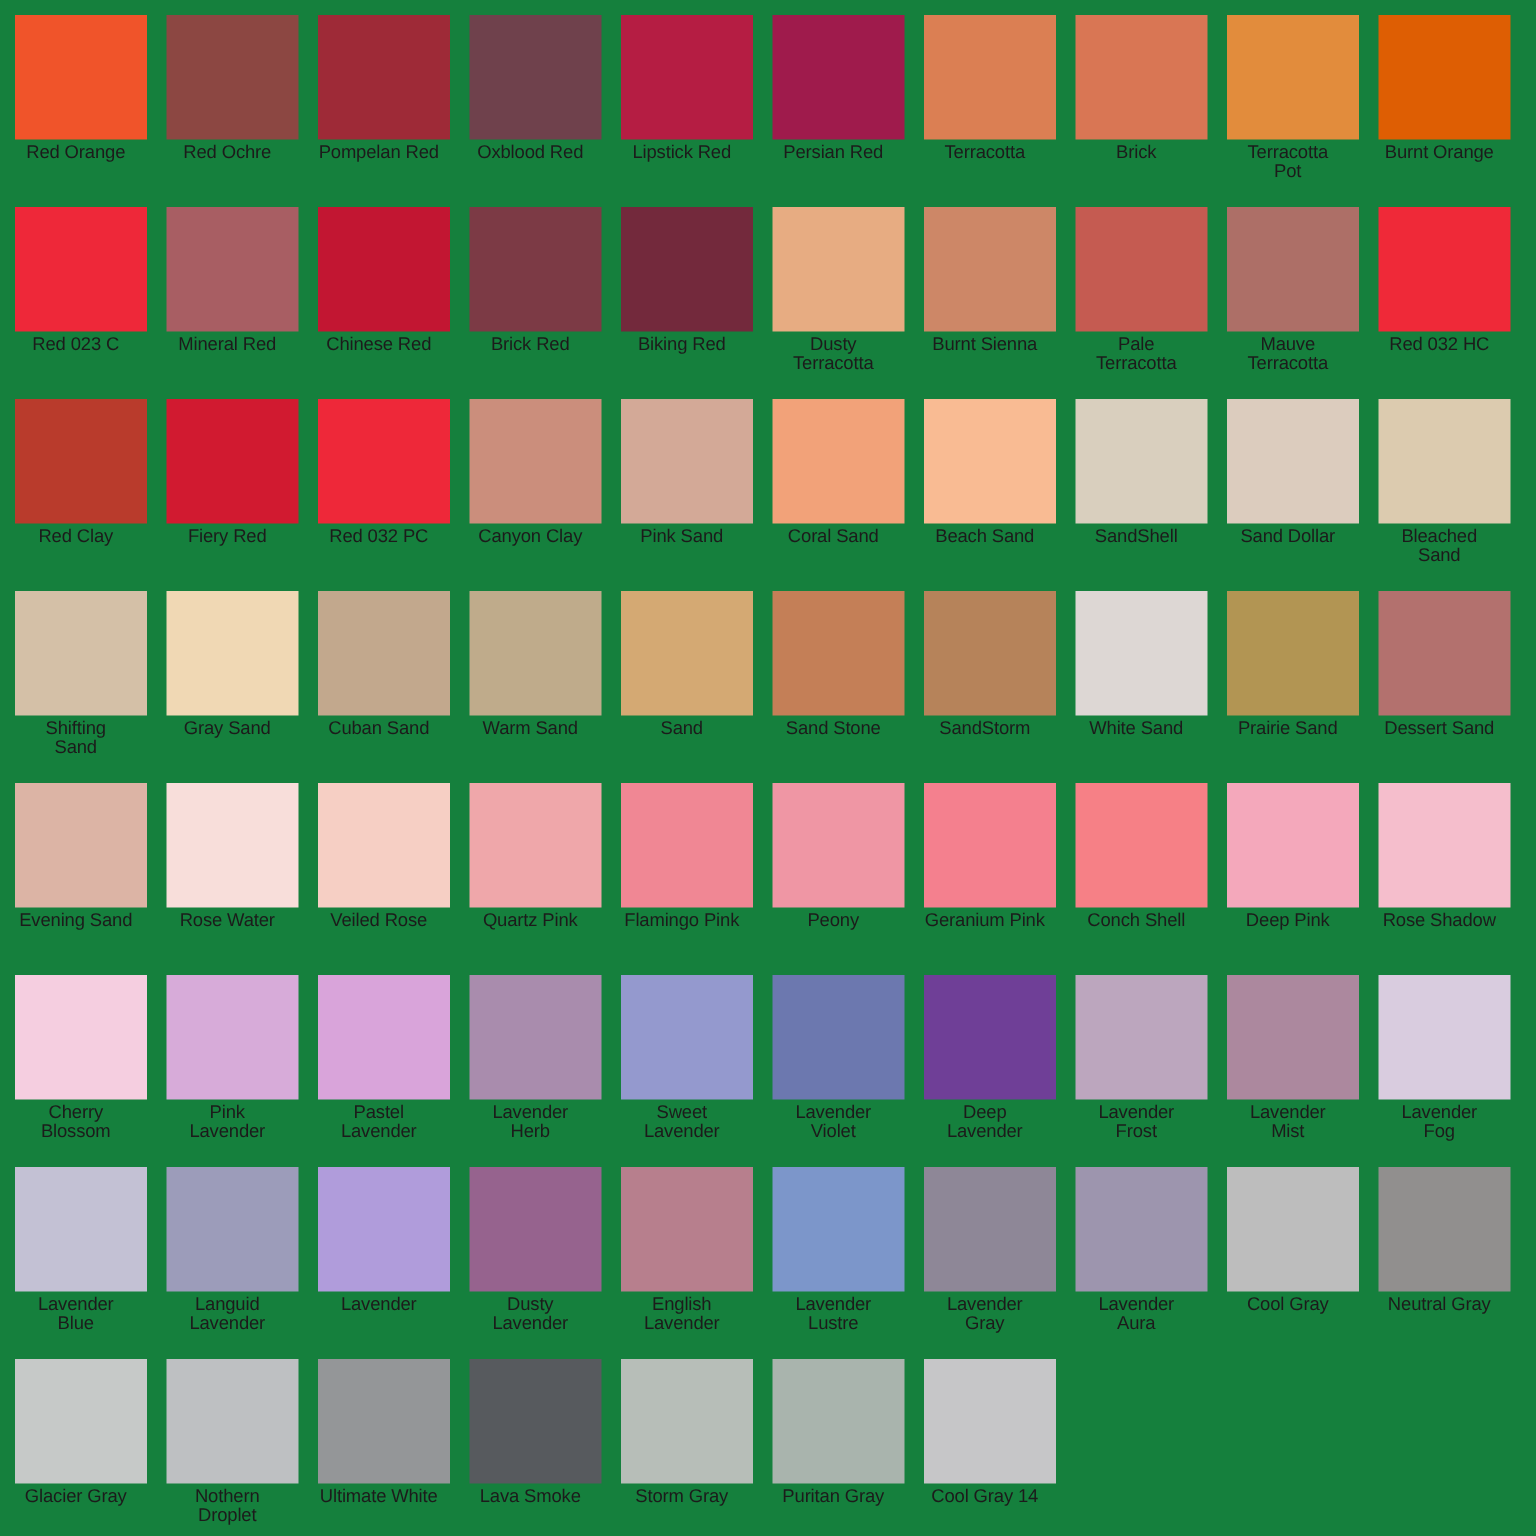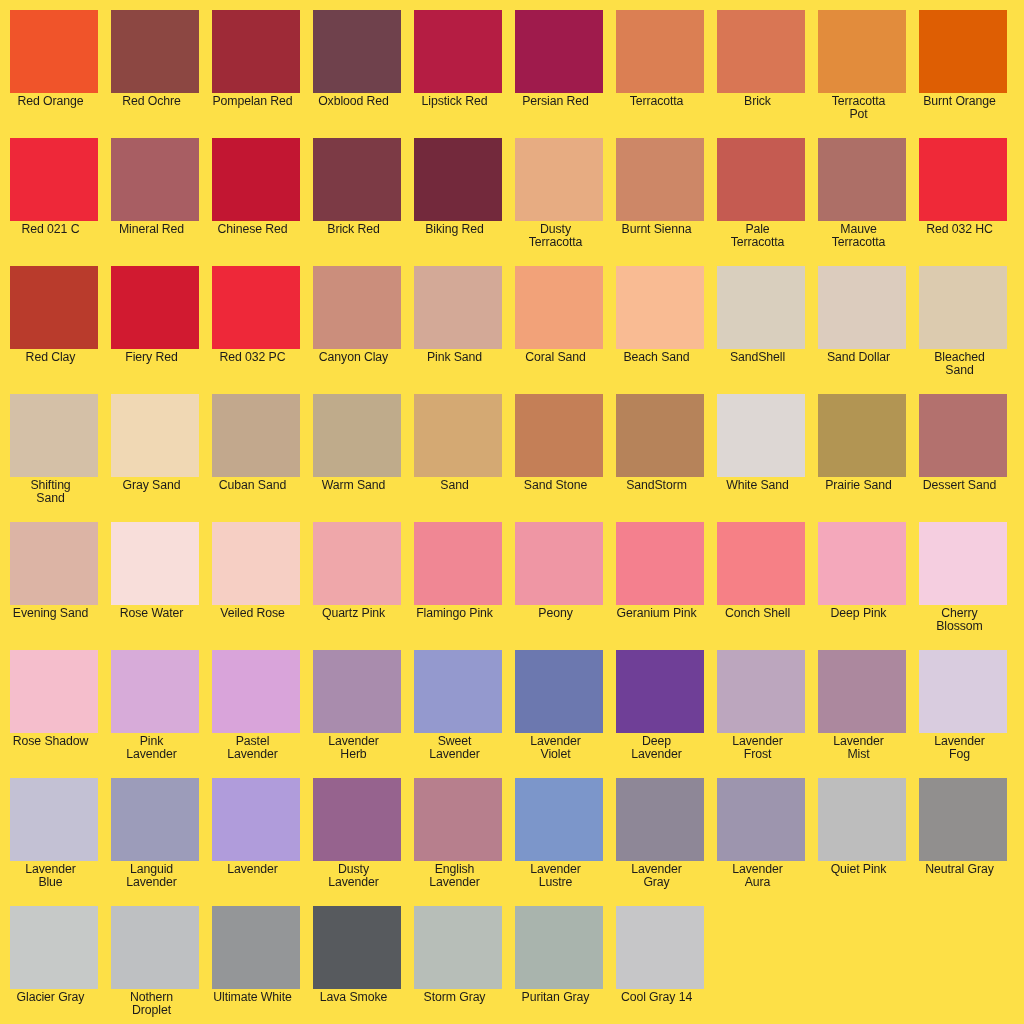--- a/index.html
+++ b/index.html
@@ -56,21 +56,21 @@
     letter-spacing: -0.1px;
     padding-top: 2px;
     word-spacing: 0px;
     white-space: pre-line;
     font-weight: 400;
   }
 </style>
 </head>
 <body style="background: rgb(255, 255, 255);">
 
-<div id="palette-sheet" style="background: #fde047;">
+<div id="palette-sheet" style="background: #15803d;">
   <div class="palette-grid">
       <div class="swatch-cell">
         <span class="swatch-chip" title="Red Orange" style="background-color: rgb(240, 84, 42);"></span>
         <span class="swatch-label">Red Orange</span>
       </div>
       <div class="swatch-cell">
         <span class="swatch-chip" title="Red Ochre" style="background-color: rgb(140, 71, 66);"></span>
         <span class="swatch-label">Red Ochre</span>
       </div>
       <div class="swatch-cell">
@@ -101,21 +101,21 @@
         <span class="swatch-chip" title="Terracotta Pot" style="background-color: rgb(226, 140, 60);"></span>
         <span class="swatch-label">Terracotta
 Pot</span>
       </div>
       <div class="swatch-cell">
         <span class="swatch-chip" title="Burnt Orange" style="background-color: rgb(222, 94, 3);"></span>
         <span class="swatch-label">Burnt Orange</span>
       </div>
       <div class="swatch-cell">
         <span class="swatch-chip" title="Red 032 C" style="background-color: rgb(238, 40, 57);"></span>
-        <span class="swatch-label">Red 021 C</span>
+        <span class="swatch-label">Red 023 C</span>
       </div>
       <div class="swatch-cell">
         <span class="swatch-chip" title="Mineral Red" style="background-color: rgb(168, 94, 99);"></span>
         <span class="swatch-label">Mineral Red</span>
       </div>
       <div class="swatch-cell">
         <span class="swatch-chip" title="Chinese Red" style="background-color: rgb(194, 22, 50);"></span>
         <span class="swatch-label">Chinese Red</span>
       </div>
       <div class="swatch-cell">
@@ -261,29 +261,29 @@
       </div>
       <div class="swatch-cell">
         <span class="swatch-chip" title="Conch Shell" style="background-color: rgb(246, 128, 134);"></span>
         <span class="swatch-label">Conch Shell</span>
       </div>
       <div class="swatch-cell">
         <span class="swatch-chip" title="Candy Pink" style="background-color: rgb(244, 168, 187);"></span>
         <span class="swatch-label">Deep Pink</span>
       </div>
       <div class="swatch-cell">
+        <span class="swatch-chip" title="Rose Shadow" style="background-color: rgb(245, 190, 204);"></span>
+        <span class="swatch-label">Rose Shadow</span>
+      </div>
+      <div class="swatch-cell">
         <span class="swatch-chip" title="Cherry Blossom" style="background-color: rgb(245, 206, 224);"></span>
         <span class="swatch-label">Cherry
 Blossom</span>
       </div>
       <div class="swatch-cell">
-        <span class="swatch-chip" title="Rose Shadow" style="background-color: rgb(245, 190, 204);"></span>
-        <span class="swatch-label">Rose Shadow</span>
-      </div>
-      <div class="swatch-cell">
         <span class="swatch-chip" title="Pink Lavender" style="background-color: rgb(215, 171, 217);"></span>
         <span class="swatch-label">Pink
 Lavender</span>
       </div>
       <div class="swatch-cell">
         <span class="swatch-chip" title="Pastel Lavender" style="background-color: rgb(217, 164, 218);"></span>
         <span class="swatch-label">Pastel
 Lavender</span>
       </div>
       <div class="swatch-cell">
@@ -355,21 +355,21 @@
         <span class="swatch-label">Lavender
 Gray</span>
       </div>
       <div class="swatch-cell">
         <span class="swatch-chip" title="Lavender Aura" style="background-color: rgb(157, 149, 174);"></span>
         <span class="swatch-label">Lavender
 Aura</span>
       </div>
       <div class="swatch-cell">
         <span class="swatch-chip" title="Quiet Gray" style="background-color: rgb(189, 189, 189);"></span>
-        <span class="swatch-label">Quiet Pink</span>
+        <span class="swatch-label">Cool Gray</span>
       </div>
       <div class="swatch-cell">
         <span class="swatch-chip" title="Neutral Gray" style="background-color: rgb(145, 143, 142);"></span>
         <span class="swatch-label">Neutral Gray</span>
       </div>
       <div class="swatch-cell">
         <span class="swatch-chip" title="Glacier Gray" style="background-color: rgb(198, 201, 200);"></span>
         <span class="swatch-label">Glacier Gray</span>
       </div>
       <div class="swatch-cell">

